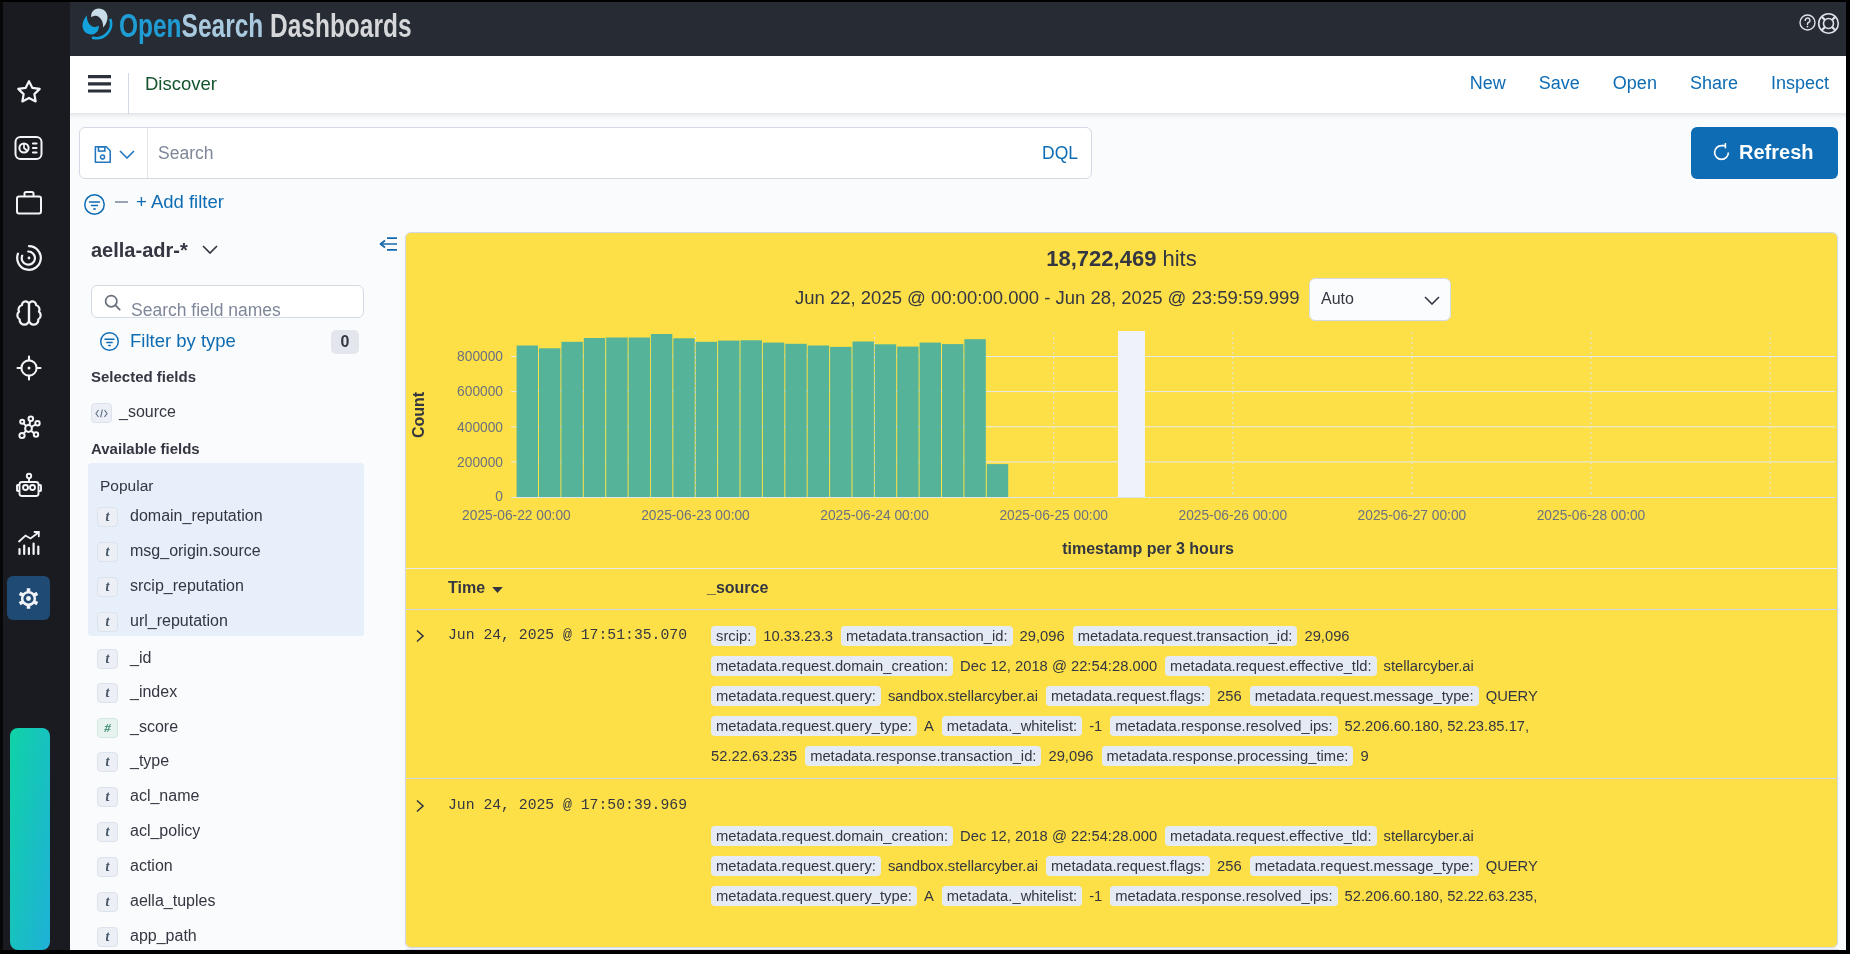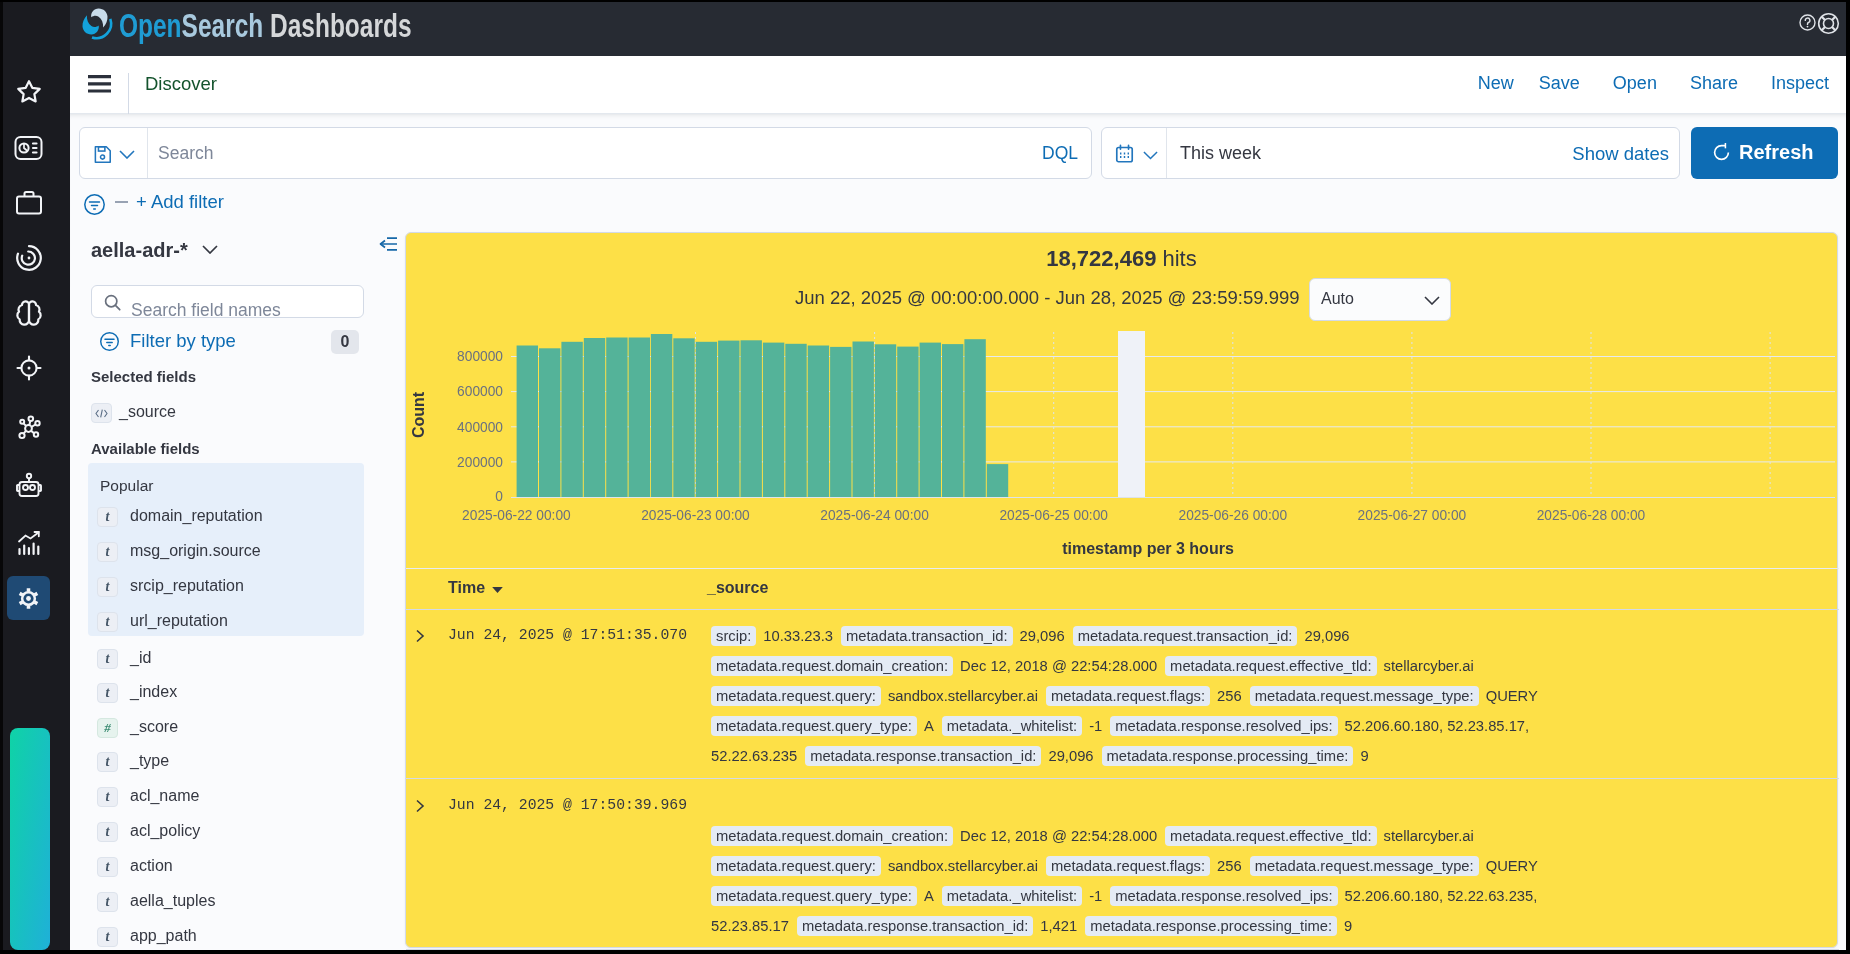--- a/index.html
+++ b/index.html
@@ -122,52 +122,39 @@
       </svg>
   </div>
   <div id="content">
     <div id="appheader">
       <svg class="abs" style="left:18px;top:19px" width="23" height="18" viewBox="0 0 23 18" stroke="#2b303b" stroke-width="3.2">
           <path d="M0 1.6 H23 M0 8.8 H23 M0 16 H23"></path>
         </svg>
       <div class="abs" style="left:58px;top:17px;width:1px;height:41px;background:#d3dae6"></div>
       <div class="abs" style="left:75px;top:17px;font-size:18.5px;color:#14532d">Discover</div>
       <div class="abs" style="right:17px;top:17px;font-size:18px;white-space:nowrap">
-        <a class="hlink" style="margin-right:25px">New</a><a class="hlink" style="margin-right:33px">Save</a><a class="hlink" style="margin-right:33px">Open</a><a class="hlink" style="margin-right:33px">Share</a><a class="hlink" style="margin-right:0">Inspect</a>
+        <a class="hlink" style="margin-right:33px">New</a><a class="hlink" style="margin-right:33px">Save</a><a class="hlink" style="margin-right:33px">Open</a><a class="hlink" style="margin-right:33px">Share</a><a class="hlink" style="margin-right:0">Inspect</a>
       </div>
     </div>
     <div id="querybar">
 
       <div class="abs inputbox" style="left:9px;top:13px;width:1013px;height:52px">
         <div class="abs" style="left:67px;top:0;width:1px;height:50px;background:#e0e5ec"></div>
         <svg class="abs" style="left:13px;top:17px" width="19" height="19" viewBox="0 0 16 16" fill="none" stroke="#2276bd" stroke-width="1.3">
             <path d="M2 1.5 H11.2 L14.5 4.8 V14.5 H2 Z" stroke-linejoin="round"></path>
             <rect x="4.6" y="1.5" width="5.4" height="3.6"></rect>
             <circle cx="8" cy="10.2" r="1.7"></circle>
           </svg>
         <svg class="abs" style="left:39px;top:22px" width="16" height="9" viewBox="0 0 16 9" fill="none" stroke="#2276bd" stroke-width="1.6">
             <path d="M1 1 L8 8 L15 1"></path>
           </svg>
         <div class="abs" style="left:78px;top:15px;font-size:17.5px;color:#7e8799">Search</div>
         <div class="abs" style="right:13px;top:15px;font-size:17.5px;color:#0d6cb4">DQL</div>
       </div>
 
-      <div class="abs inputbox" style="left:1031px;top:13px;width:579px;height:52px">
-        <div class="abs" style="left:64px;top:0;width:1px;height:50px;background:#e0e5ec"></div>
-        <svg class="abs" style="left:13px;top:16px" width="19" height="20" viewBox="0 0 16 16" fill="none" stroke="#2276bd" stroke-width="1.4">
-            <rect x="1.5" y="2.5" width="13" height="12" rx="1.5"></rect>
-            <path d="M4.6 0.8 V4 M11.4 0.8 V4" stroke-linecap="round"></path>
-            <path d="M4.2 7.5 H5.4 M7.4 7.5 H8.6 M10.6 7.5 H11.8 M4.2 10.5 H5.4 M7.4 10.5 H8.6 M10.6 10.5 H11.8" stroke-width="1.7"></path>
-          </svg>
-        <svg class="abs" style="left:41px;top:23px" width="15" height="8.5" viewBox="0 0 16 9" fill="none" stroke="#2276bd" stroke-width="1.6">
-            <path d="M1 1 L8 8 L15 1"></path>
-          </svg>
-        <div class="abs" style="left:78px;top:15px;font-size:18px;color:#343741">This week</div>
-        <div class="abs" style="right:10px;top:15px;font-size:18.5px;color:#0d6cb4">Show dates</div>
-      </div>
 
       <div class="abs" style="left:1621px;top:13px;width:147px;height:52px;background:#0d6cb4;border-radius:6px">
         <svg class="abs" style="left:21px;top:16px" width="19" height="19" viewBox="0 0 16 16" fill="none" stroke="#fff" stroke-width="1.4">
             <path d="M13.8 8 A 5.8 5.8 0 1 1 8 2.2 L 11.3 2.2"></path>
             <path d="M11.3 0 V4.5" stroke-width="1.3"></path>
           </svg>
         <div class="abs" style="left:48px;top:14px;font-size:20px;font-weight:bold;color:#fff">Refresh</div>
       </div>
 
       <svg class="abs" style="left:14px;top:80px" width="21" height="21" viewBox="0 0 21 21" fill="none" stroke="#0d6cb4" stroke-width="1.5">
@@ -315,16 +302,15 @@
       <div class="abs mono" style="left:42px;top:394px">Jun 24, 2025 @ 17:51:35.070</div>
       <div class="abs mono" style="left:42px;top:564px">Jun 24, 2025 @ 17:50:39.969</div>
       <div class="srcline" style="top:391px"><span class="k">srcip:</span><span class="v">10.33.23.3</span><span class="k">metadata.transaction_id:</span><span class="v">29,096</span><span class="k">metadata.request.transaction_id:</span><span class="v">29,096</span></div>
       <div class="srcline" style="top:421px"><span class="k">metadata.request.domain_creation:</span><span class="v">Dec 12, 2018 @ 22:54:28.000</span><span class="k">metadata.request.effective_tld:</span><span class="v">stellarcyber.ai</span></div>
       <div class="srcline" style="top:451px"><span class="k">metadata.request.query:</span><span class="v">sandbox.stellarcyber.ai</span><span class="k">metadata.request.flags:</span><span class="v">256</span><span class="k">metadata.request.message_type:</span><span class="v">QUERY</span></div>
       <div class="srcline" style="top:481px"><span class="k">metadata.request.query_type:</span><span class="v">A</span><span class="k">metadata._whitelist:</span><span class="v">-1</span><span class="k">metadata.response.resolved_ips:</span><span class="v">52.206.60.180, 52.23.85.17,</span></div>
       <div class="srcline" style="top:511px"><span class="v">52.22.63.235</span><span class="k">metadata.response.transaction_id:</span><span class="v">29,096</span><span class="k">metadata.response.processing_time:</span><span class="v">9</span></div>
       <div class="srcline" style="top:591px"><span class="k">metadata.request.domain_creation:</span><span class="v">Dec 12, 2018 @ 22:54:28.000</span><span class="k">metadata.request.effective_tld:</span><span class="v">stellarcyber.ai</span></div>
       <div class="srcline" style="top:621px"><span class="k">metadata.request.query:</span><span class="v">sandbox.stellarcyber.ai</span><span class="k">metadata.request.flags:</span><span class="v">256</span><span class="k">metadata.request.message_type:</span><span class="v">QUERY</span></div>
       <div class="srcline" style="top:651px"><span class="k">metadata.request.query_type:</span><span class="v">A</span><span class="k">metadata._whitelist:</span><span class="v">-1</span><span class="k">metadata.response.resolved_ips:</span><span class="v">52.206.60.180, 52.22.63.235,</span></div>
-      <div class="srcline" style="top:681px"><span class="v">52.23.85.17</span><span class="k">metadata.response.transaction_id:</span><span class="v">1,421</span><span class="k">metadata.response.processing_time:</span><span class="v">9</span></div>
     </div>
   </div>
 </div>
 
 </body></html>

